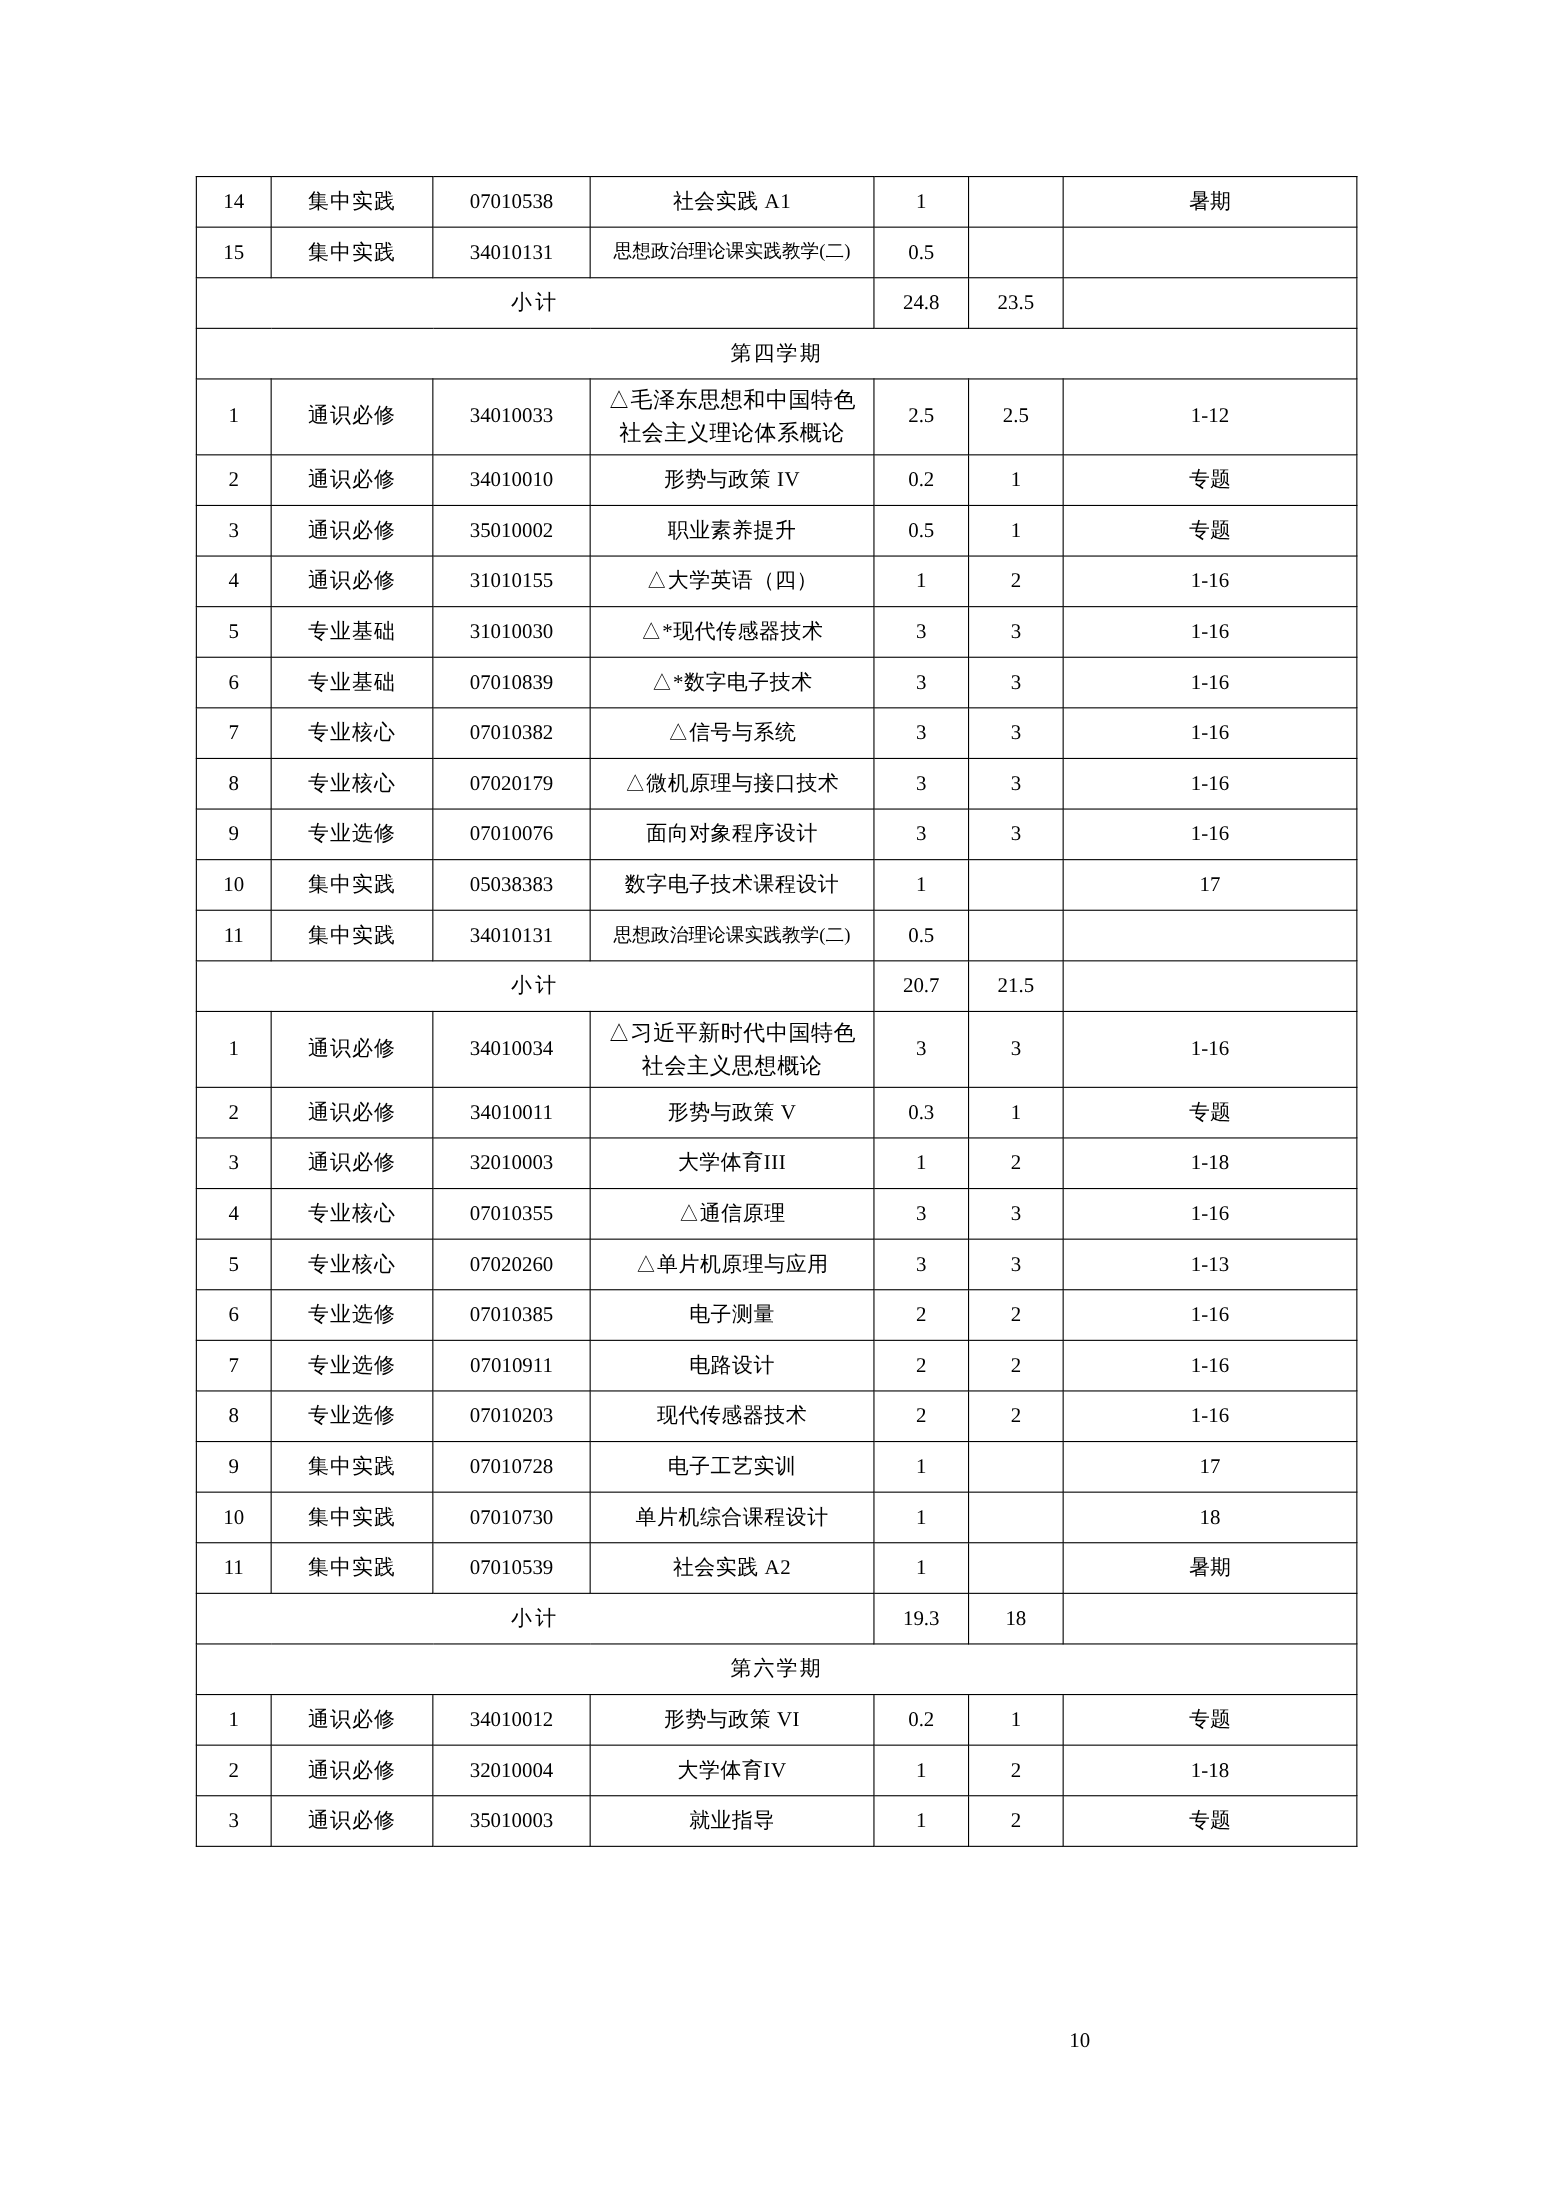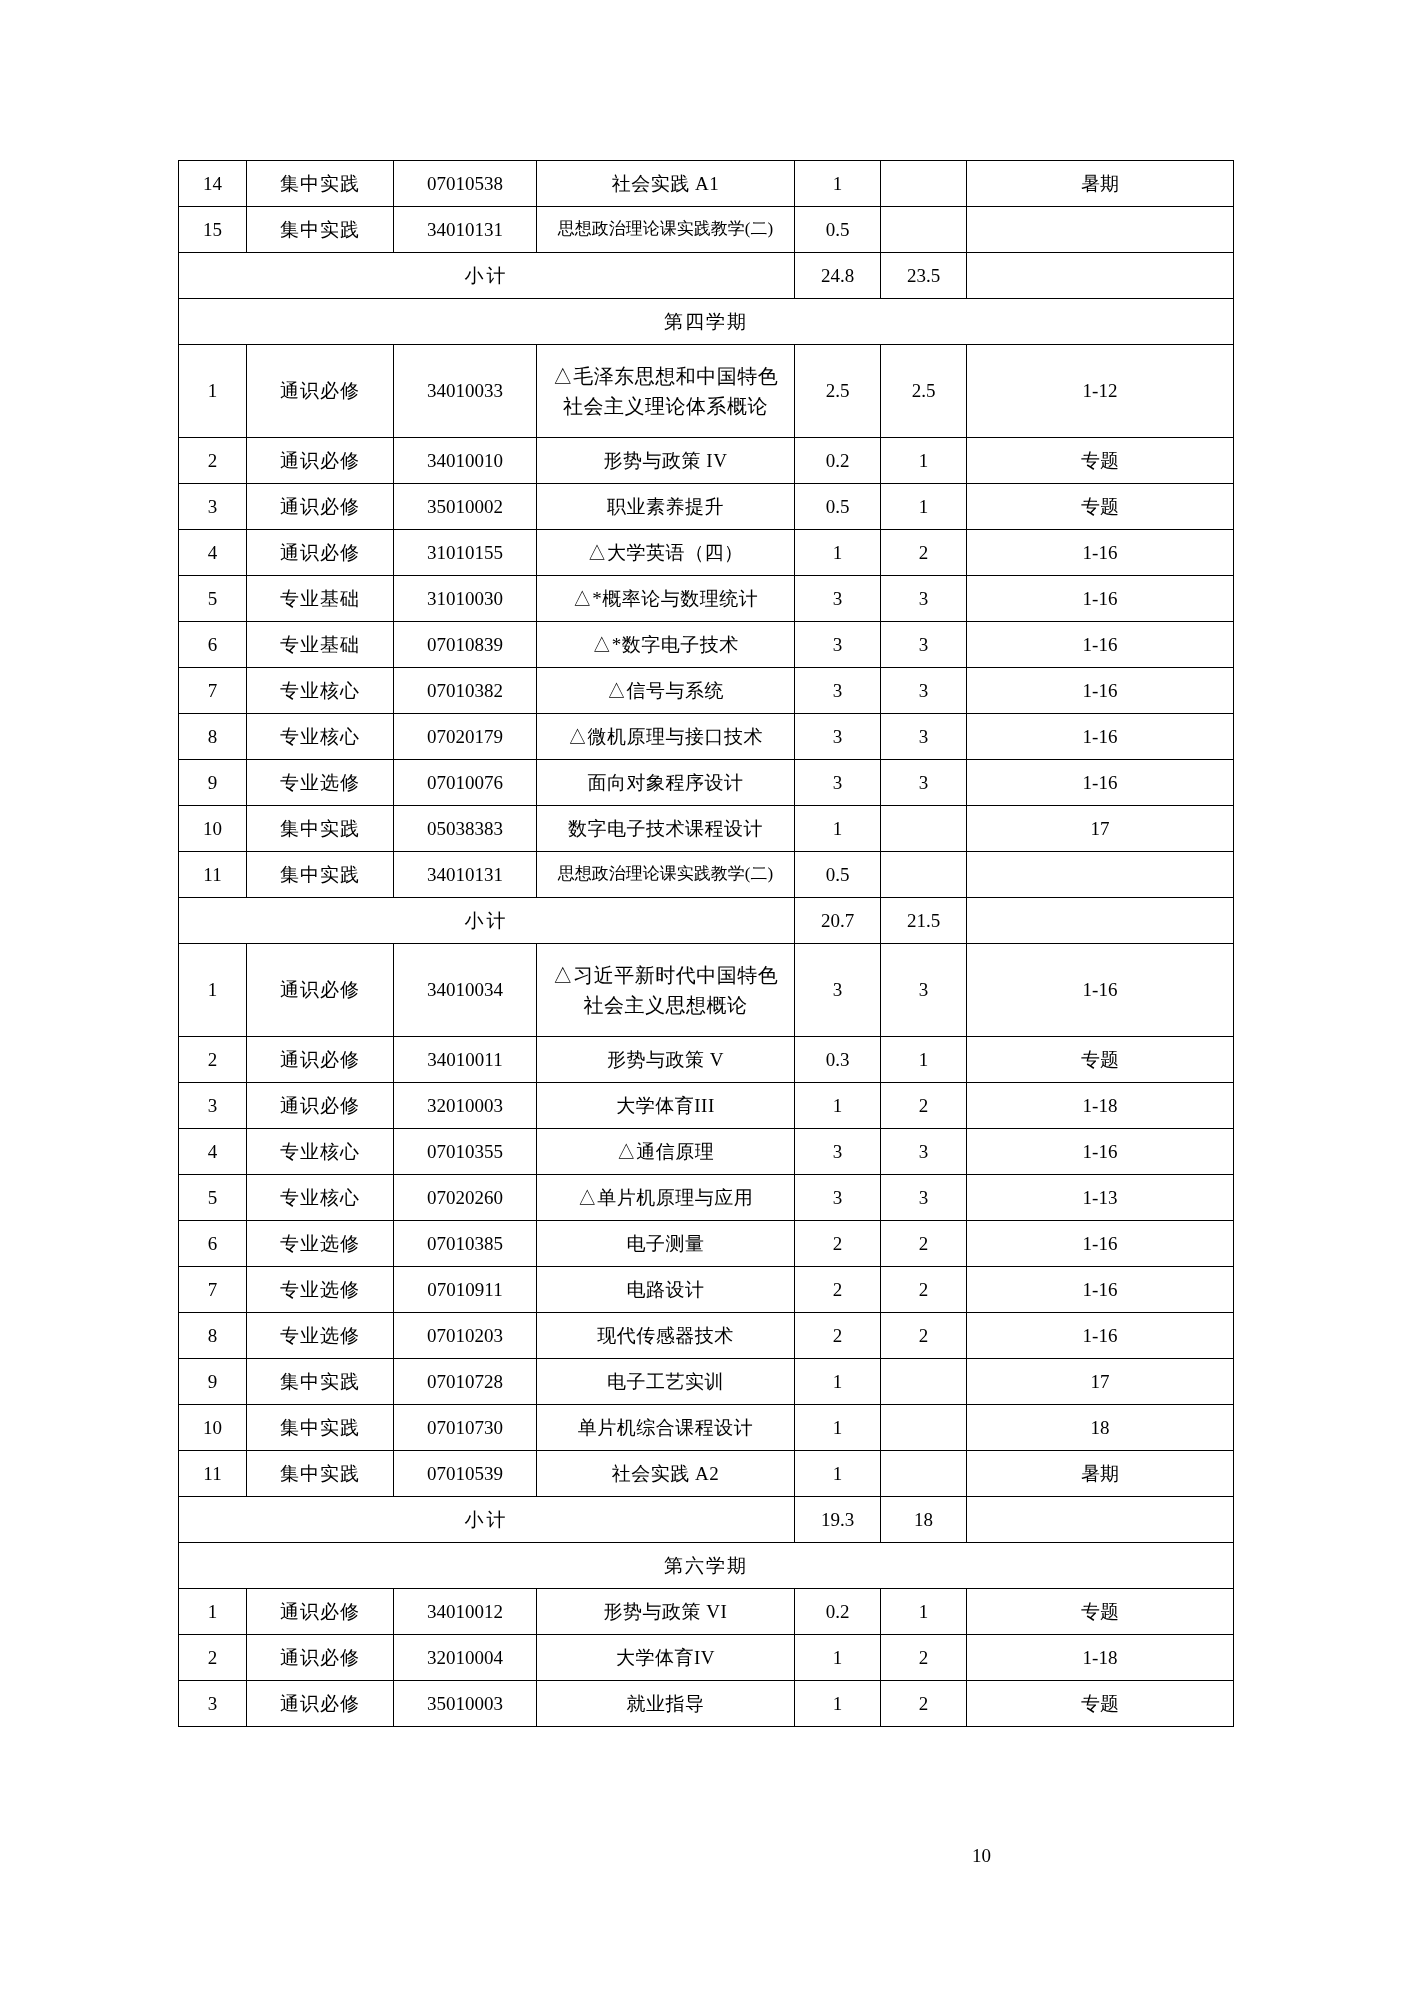--- a/index.html
+++ b/index.html
@@ -57,21 +57,21 @@
     letter-spacing: 0.5px;
   }
   td.name.small {
     font-size: 17px;
     letter-spacing: 0;
     margin-left: 41px;
   }
   td.name.two-line {
     font-size: 20px;
     line-height: 1.5;
-    padding: 16px 2px;
+    padding: 4px 2px;
   }
   td.code {
     font-size: 19px;
   }
   td.type {
     font-size: 19px;
     letter-spacing: 1px;
   }
   td.num {
     font-size: 19px;
@@ -175,21 +175,21 @@
             <td class="code">31010155</td>
             <td class="name">△大学英语（四）</td>
             <td class="num">1</td>
             <td class="num">2</td>
             <td class="num">1-16</td>
           </tr>
           <tr>
             <td class="num">5</td>
             <td class="type">专业基础</td>
             <td class="code">31010030</td>
-            <td class="name">△*概率论与数理统计</td>
+            <td class="name">△*现代传感器技术</td>
             <td class="num">3</td>
             <td class="num">3</td>
             <td class="num">1-16</td>
           </tr>
           <tr>
             <td class="num">6</td>
             <td class="type">专业基础</td>
             <td class="code">07010839</td>
             <td class="name">△*数字电子技术</td>
             <td class="num">3</td>

